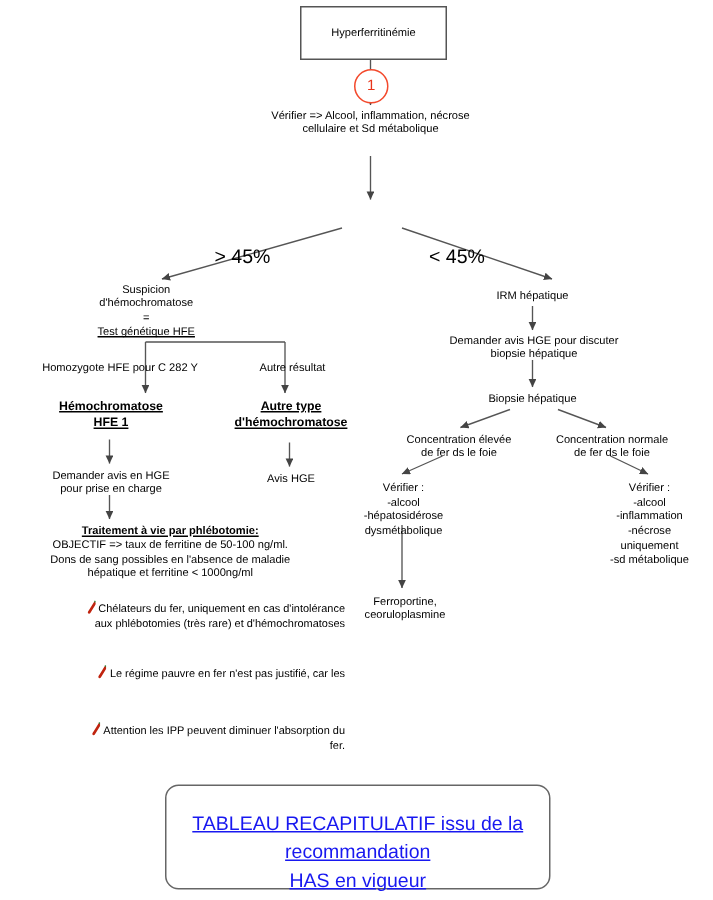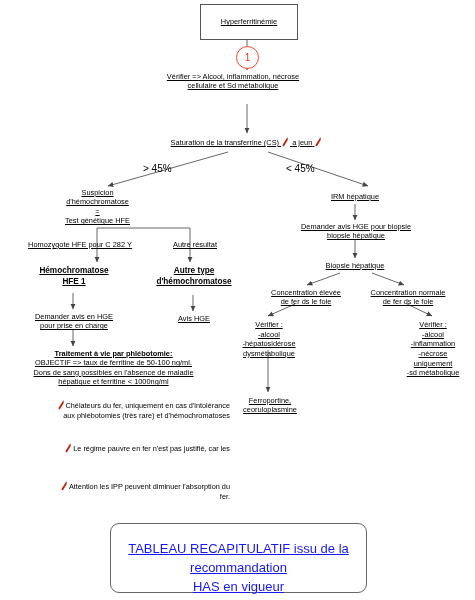--- a/index.html
+++ b/index.html
@@ -23,21 +23,20 @@
     left: 0; top: 0;
     width: 475px;
     height: 600px;
     pointer-events: none;
   }
   .node {
     position: absolute;
     text-align: center;
     line-height: 1.28;
     color: #000;
-    text-decoration: underline;
   }
   .box-plain {
     border: 1px solid #555;
     background: #fff;
     display: flex;
     align-items: center;
     justify-content: center;
   }
   .box-rounded {
     border: 1px solid #666;
@@ -65,21 +64,21 @@
     border-radius: 50%;
     color: #e8341a;
     font-size: 10px;
     display: flex;
     align-items: center;
     justify-content: center;
     background: #fff;
   }
   .edge-label {
     position: absolute;
-    font-size: 10px;
+    font-size: 13px;
     color: #000;
     white-space: nowrap;
   }
   .note {
     position: absolute;
     text-align: right;
     line-height: 1.34;
     font-size: 7.3px;
   }
   .note-icon {
@@ -147,37 +146,25 @@
   </svg>
 
   <div class="node box-plain" style="left:200px; top:4px; width:96px; height:34px;">
     <span class="lbl">Hyperferritinémie</span>
   </div>
 
   <div class="circle-marker" style="left:236px; top:46px;">
     <span>1</span>
   </div>
 
-  <div class="node" style="left:133px; top:72px; width:200px;">
+  <div class="node" style="left:147px; top:72px; width:200px;">
     <span class="lbl">Vérifier =&gt; Alcool, inflammation, nécrose</span>
     <span class="lbl">cellulaire et Sd métabolique</span>
   </div>
 
-  <div class="node" style="left:137px; top:137px; width:220px;">
-    <span>Saturation de la transferrine (CS)</span>
-    <svg class="inline-icon" viewBox="0 0 10 14">
-      <path d="M7.4,1.2 C8.4,2.2 8.6,3.6 7.6,5.2 L3.2,12.2 C2.6,13.2 1.3,13.2 0.9,12.2 C0.6,11.4 1.1,10.6 1.8,9.6 L6.1,2.6 C6.6,1.8 6.9,1.1 7.4,1.2 Z" fill="#c0240f"></path>
-      <path d="M6.9,0.6 C7.6,0.3 8.4,0.8 8.3,1.6 C8.2,2.2 7.6,2.5 7.1,2.2" fill="#2f7d32"></path>
-    </svg>
-    <span>a jeun</span>
-    <svg class="inline-icon" viewBox="0 0 10 14">
-      <path d="M7.4,1.2 C8.4,2.2 8.6,3.6 7.6,5.2 L3.2,12.2 C2.6,13.2 1.3,13.2 0.9,12.2 C0.6,11.4 1.1,10.6 1.8,9.6 L6.1,2.6 C6.6,1.8 6.9,1.1 7.4,1.2 Z" fill="#c0240f"></path>
-      <path d="M6.9,0.6 C7.6,0.3 8.4,0.8 8.3,1.6 C8.2,2.2 7.6,2.5 7.1,2.2" fill="#2f7d32"></path>
-    </svg>
-  </div>
 
   <div class="edge-label" style="left:143px; top:163px;">&gt; 45%</div>
   <div class="edge-label" style="left:286px; top:163px;">&lt; 45%</div>
 
   <div class="node" style="left:40px; top:188px; width:115px;">
     <span class="lbl">Suspicion</span>
     <span class="lbl">d'hémochromatose</span>
     <span class="lbl">=</span>
     <span class="lbl u">Test génétique HFE</span>
   </div>
@@ -214,21 +201,21 @@
 
   <div class="node" style="left:158px; top:314px; width:72px;">
     <span class="lbl">Avis HGE</span>
   </div>
 
   <div class="node" style="left:305px; top:192px; width:100px;">
     <span class="lbl">IRM hépatique</span>
   </div>
 
   <div class="node" style="left:290px; top:222px; width:132px;">
-    <span class="lbl">Demander avis HGE pour biopsie</span>
+    <span class="lbl">Demander avis HGE pour discuter</span>
     <span class="lbl">biopsie hépatique</span>
   </div>
 
   <div class="node" style="left:305px; top:261px; width:100px;">
     <span class="lbl">Biopsie hépatique</span>
   </div>
 
   <div class="node" style="left:252px; top:288px; width:108px;">
     <span class="lbl">Concentration élevée</span>
     <span class="lbl">de fer ds le foie</span>

